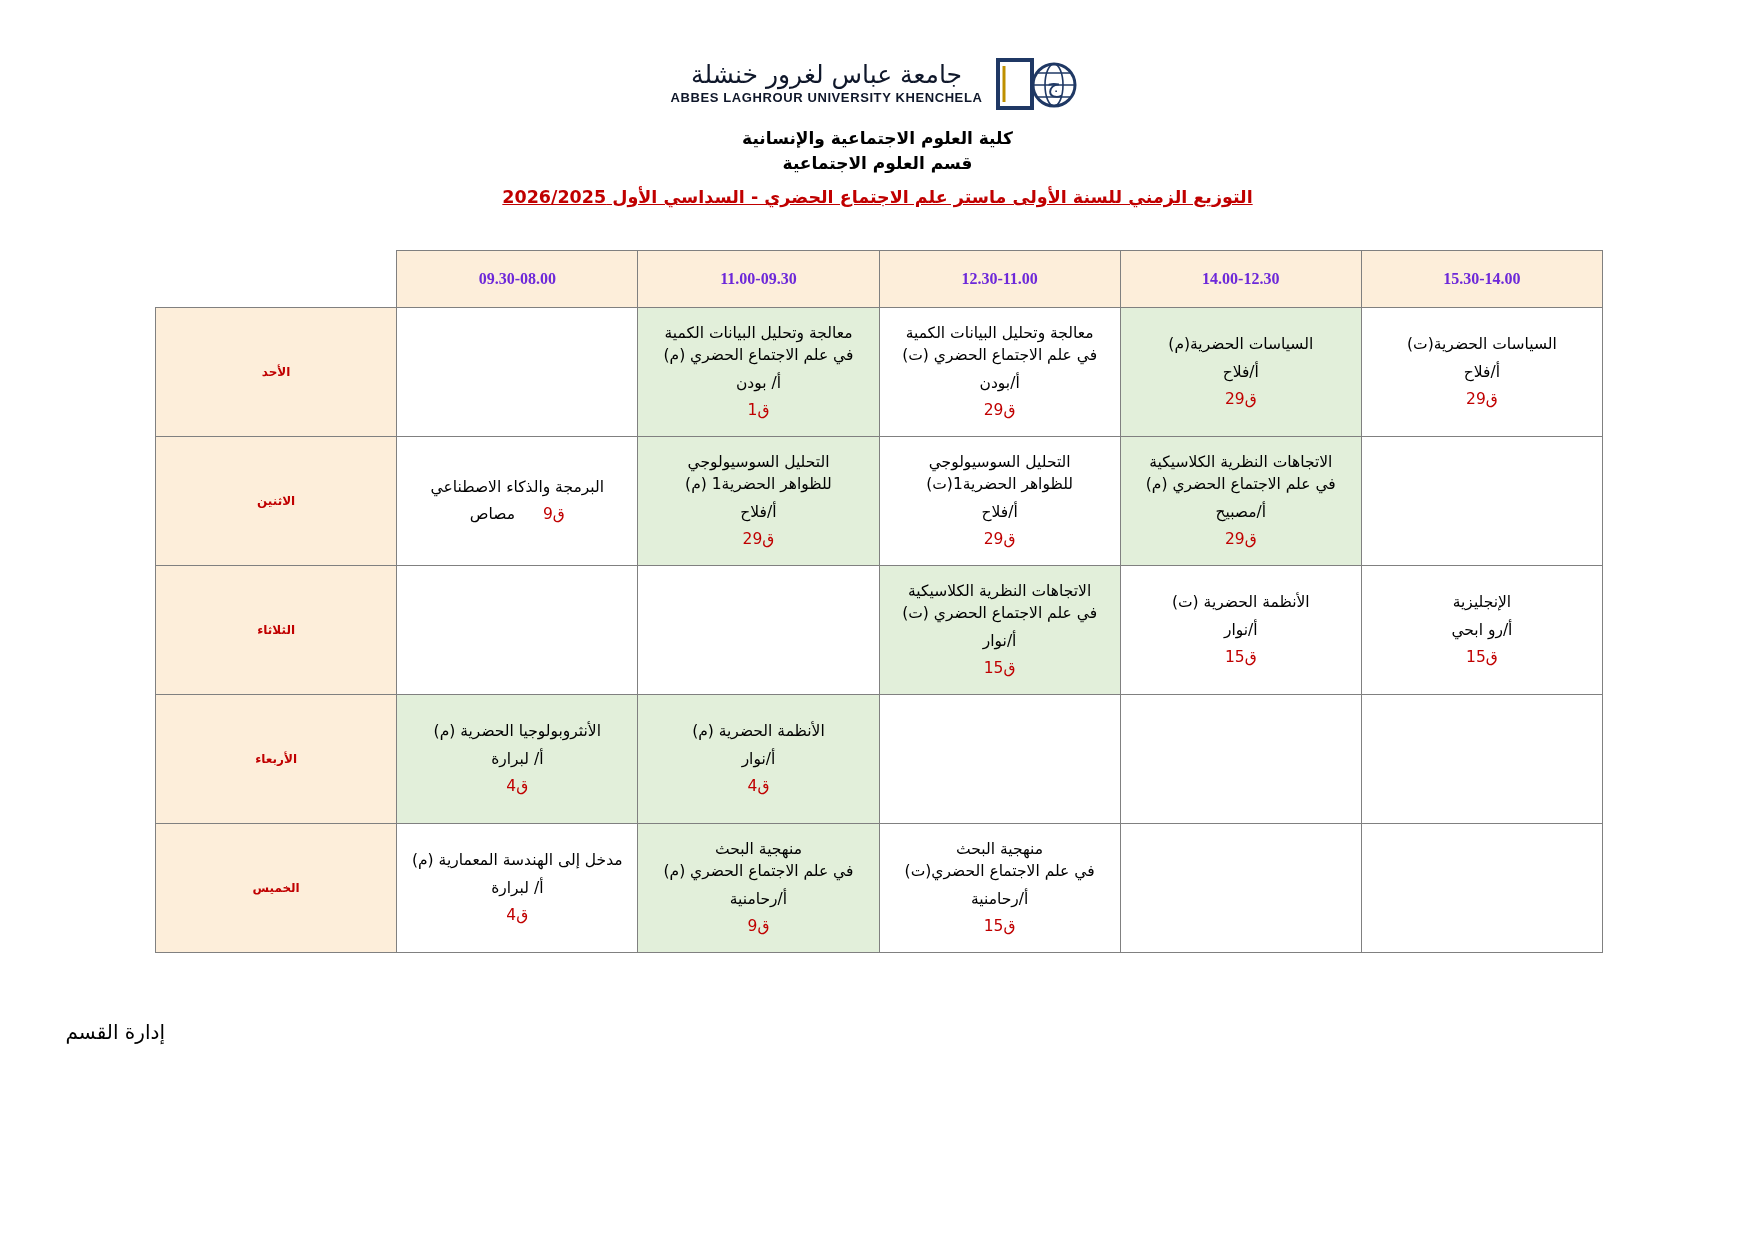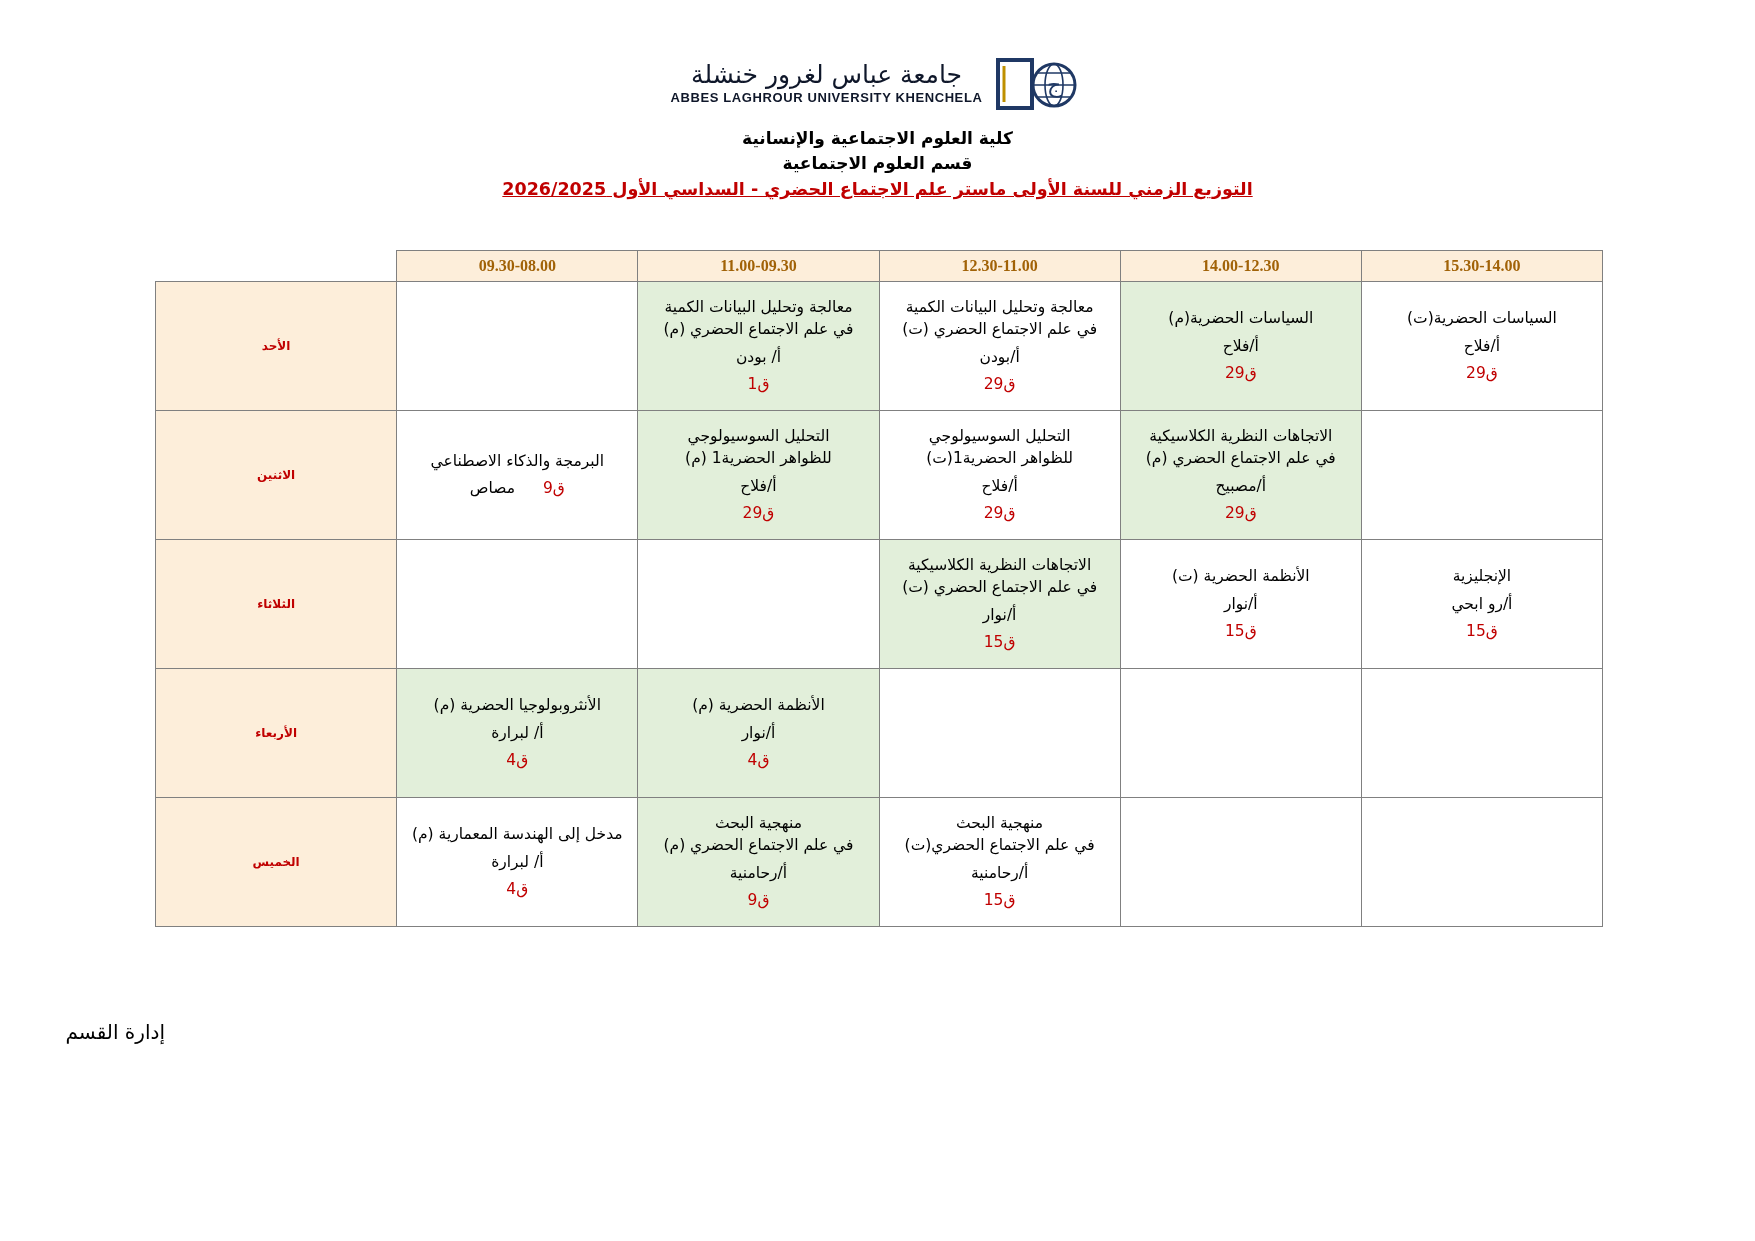--- a/index.html
+++ b/index.html
@@ -73,21 +73,21 @@
     font-weight: bold;
     color: #000000;
     line-height: 1.45;
   }
   .title-red {
     font-family: "DejaVu Sans", sans-serif;
     font-size: 17.5px;
     font-weight: bold;
     color: #c00000;
     text-decoration: underline;
-    margin-top: 2px;
+    margin-top: 10px;
     line-height: 1.4;
   }
 
   
   .tt-wrap {
     position: absolute;
     top: 250px;
     left: 155px;
     width: 1448px;
   }
@@ -101,22 +101,22 @@
     vertical-align: middle;
     padding: 4px 6px;
     text-align: center;
   }
   thead th.time-head {
     background: #fdeeda;
     font-family: "Liberation Serif", serif;
     font-size: 16px;
     font-weight: bold;
     height: 26px;
-    padding: 2px 4px;
-    color: #a16207;
+    padding: 15px 4px;
+    color: #6d28d9;
   }
   thead th.corner-head {
     background: #ffffff;
     border: none;
   }
   td.day-cell {
     background: #fdeeda;
     font-family: "DejaVu Sans", sans-serif;
     font-size: 12px;
     font-weight: bold;

